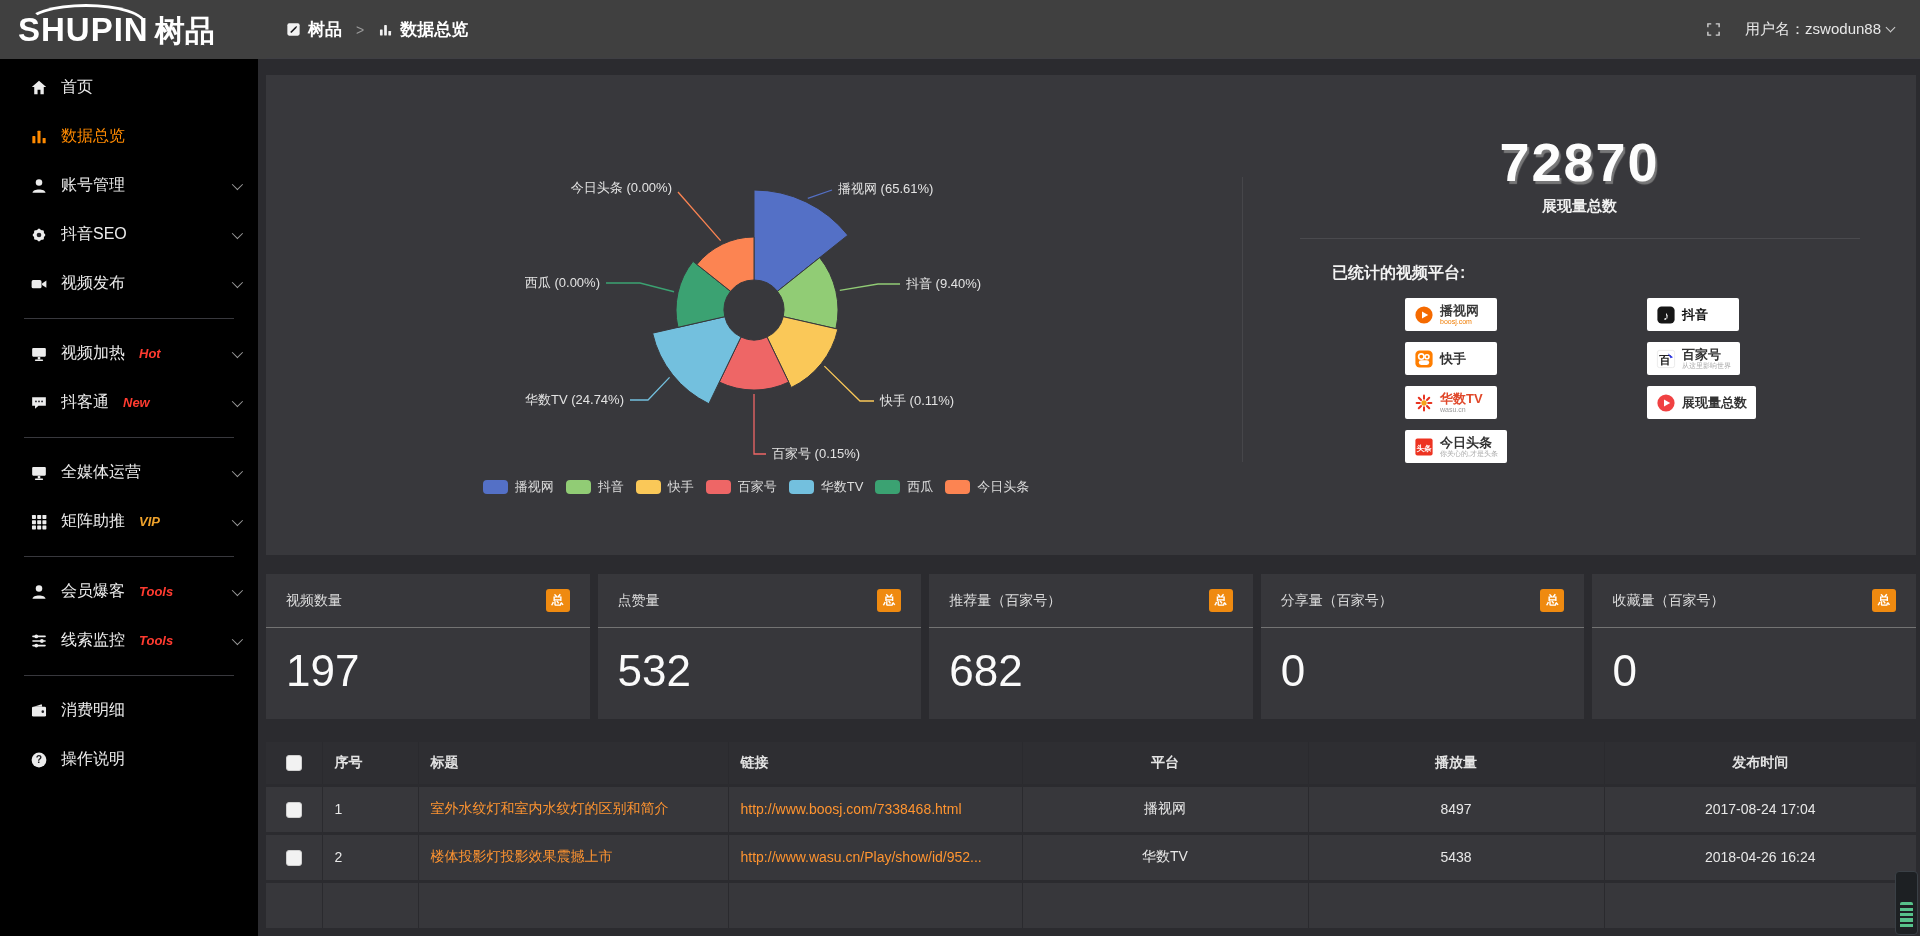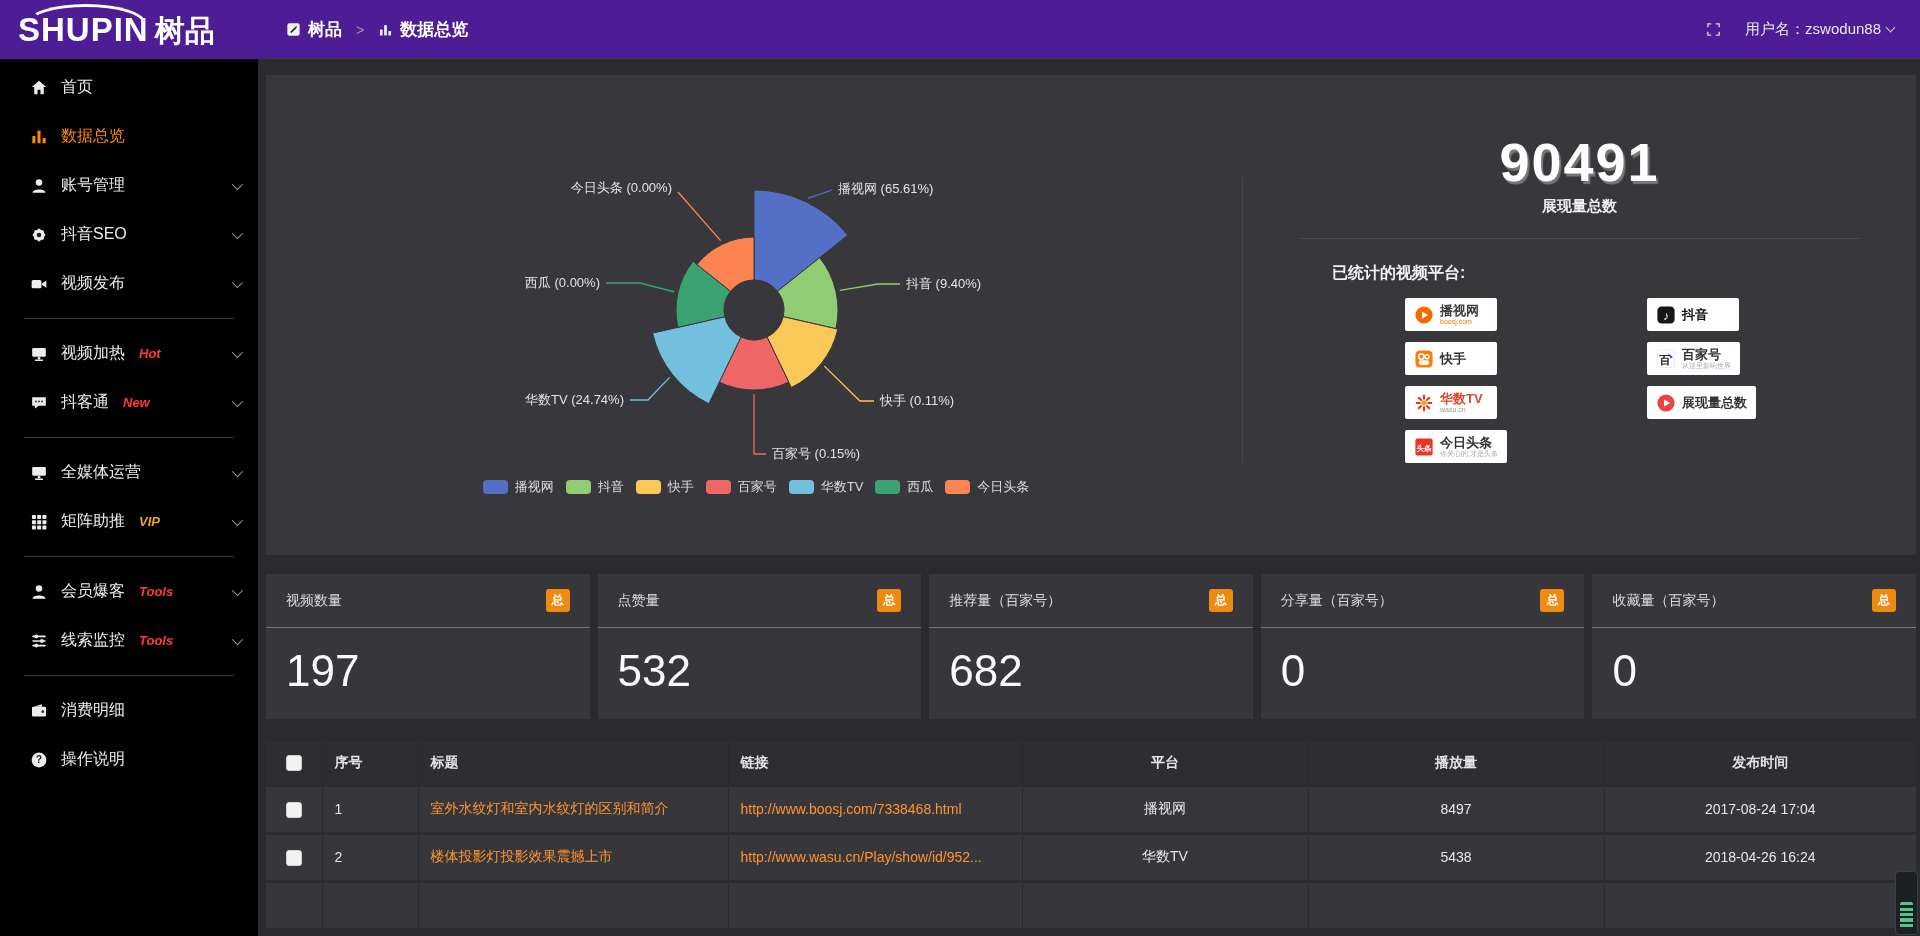--- a/index.html
+++ b/index.html
@@ -1,19 +1,19 @@
 <!DOCTYPE html>
 <html><head>
 <meta charset="utf-8">
 <style>
   * { margin:0; padding:0; box-sizing:border-box; }
   html,body { width:1920px; height:936px; overflow:hidden; background:#2b2b2f;
     font-family:"Liberation Sans","DejaVu Sans",sans-serif; }
   
-  .topbar { position:fixed; left:0; top:0; width:1920px; height:59px; background:#4c1d95;
+  .topbar { position:fixed; left:0; top:0; width:1920px; height:59px; background:#404040;
     display:flex; align-items:center; z-index:20; }
   .topbar-line { position:fixed; left:266px; right:0; top:58px; height:1px; background:#3f3f44; z-index:21; }
   .logo { width:258px; flex:none; padding-left:18px; position:relative; display:flex; align-items:flex-end; }
   .brand-en { font-size:33px; font-weight:900; color:#fff; letter-spacing:1px; line-height:1; }
   .brand-cn { font-size:30px; font-weight:900; color:#fff; margin-left:6px; line-height:1; }
   .brand-arc { position:absolute; left:26px; top:-9px; width:120px; height:20px;
     border:3px solid transparent; border-top:3px solid #fff; border-radius:50% 50% 0 0/100% 100% 0 0; }
   .breadcrumb { display:flex; align-items:center; margin-left:28px; color:#fff; font-size:17px; gap:8px; }
   .breadcrumb .sep { color:#9a9a9a; font-size:14px; margin:0 6px; }
   .crumb { display:flex; align-items:center; gap:7px; cursor:pointer; font-weight:700; }
@@ -347,21 +347,21 @@
           <span class="legend-swatch" style="background: rgb(59, 162, 114);"></span>
           <span class="legend-label">西瓜</span>
         </span>
         <span class="legend-item">
           <span class="legend-swatch" style="background: rgb(252, 132, 82);"></span>
           <span class="legend-label">今日头条</span>
         </span>
       </div>
     <div class="v-divider"></div>
     <div class="right-stats">
-      <div class="big-number">90491</div>
+      <div class="big-number">72870</div>
       <div class="big-number-label">展现量总数</div>
       <div class="stats-divider"></div>
       <div class="platforms-title">已统计的视频平台:</div>
       <div class="badge-grid" id="badge-grid">
           <div>
             <div class="pf-badge">
               <span class="ico">
                 <svg viewBox="0 0 20 20" fill="currentColor" style="width:100%;height:100%;display:block">
                   <circle cx="10" cy="10" r="8.6" fill="#f56a00"></circle>
                   <path d="M8 6.4 L14.2 10 L8 13.6 Z" fill="#fff"></path>

